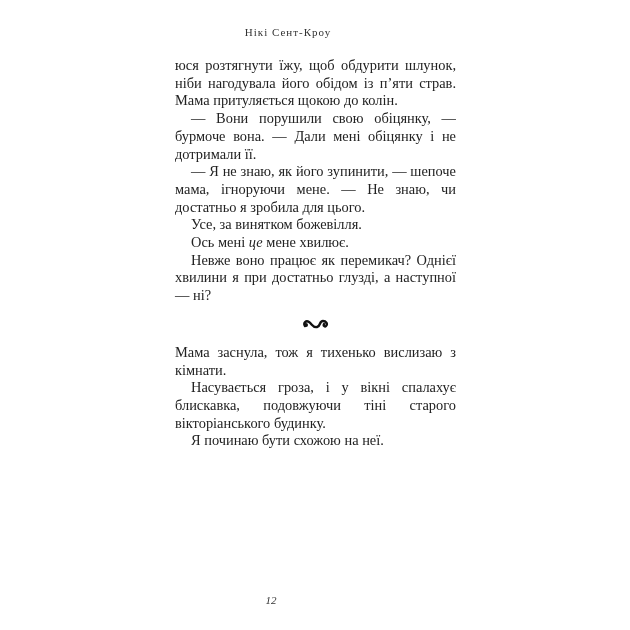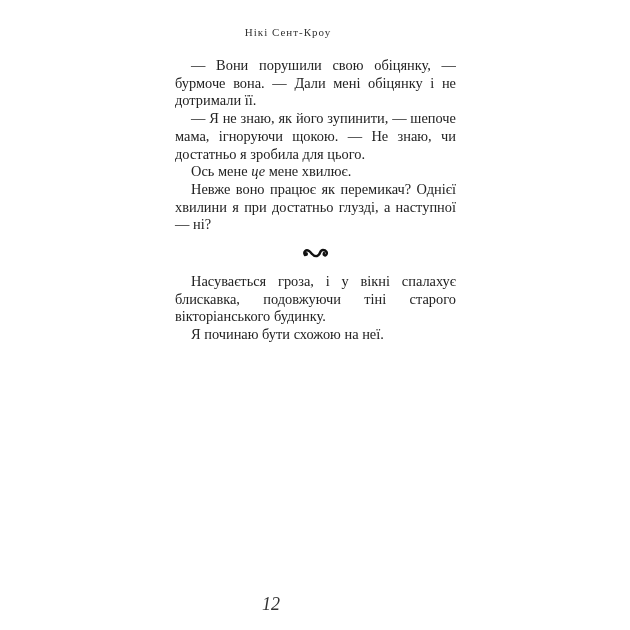--- a/index.html
+++ b/index.html
@@ -6,41 +6,44 @@
   body { width:630px; height:630px; position:relative; overflow:hidden;
          font-family:"Liberation Serif","DejaVu Serif",serif; color:#222; }
   .header { position:absolute; top:26px; left:0; width:576px; text-align:center;
             font-size:11px; letter-spacing:1px; color:#333; }
   .body-text { position:absolute; top:57px; left:175px; width:281px;
                font-size:14.4px; line-height:17.7px; }
   .body-text p { margin:0; text-align:justify; text-align-last:left; }
   .body-text p.ind { text-indent:16px; }
   .ornament { height:36px; display:flex; align-items:center; justify-content:center; margin:3px 0 0 0; }
   .page-num { position:absolute; top:594px; left:0; width:542px; text-align:center;
-              font-size:18px; font-style:italic; color:#333; }
+              font-size:11px; font-style:italic; color:#333; }
   em { font-style:italic;margin-top:6px; }
 </style>
 </head>
 <body>
 
 <div class="header">Нікі Сент-Кроу</div>
 
 <div class="body-text">
+  <p>юся розтягнути їжу, щоб обдурити шлунок, ніби нагодувала його обідом із п’яти страв. Мама притуляється щокою до колін.</p>
   <p class="ind">— Вони порушили свою обіцянку, — бурмоче вона. — Дали мені обіцянку і не дотримали її.</p>
-  <p class="ind">— Я не знаю, як його зупинити, — шепоче мама, ігноруючи щокою. — Не знаю, чи достатньо я зробила для цього.</p>
-  <p class="ind"><span>Ось мене </span><em>це</em><span> мене хвилює.</span></p>
+  <p class="ind">— Я не знаю, як його зупинити, — шепоче мама, ігноруючи мене. — Не знаю, чи достатньо я зробила для цього.</p>
+  <p class="ind">Усе, за винятком божевілля.</p>
+  <p class="ind"><span>Ось мені </span><em>це</em><span> мене хвилює.</span></p>
   <p class="ind">Невже воно працює як перемикач? Однієї хвилини я при достатньо глузді, а наступної — ні?</p>
 
   <div class="ornament">
     <span>
       <svg width="28" height="12" viewBox="0 0 28 12">
         <path d="M3 8 C1 5 4 2 7 4 C10 6 11 10 15 9 C19 8 17 3 21 3 C24 3 26 6 24 8 C23 9 21 8 22 6" fill="none" stroke="#111" stroke-width="2.4" stroke-linecap="round"></path>
         <circle cx="4" cy="7" r="2" fill="#111"></circle>
       </svg>
     </span>
   </div>
 
+  <p>Мама заснула, тож я тихенько вислизаю з кімнати.</p>
   <p class="ind">Насувається гроза, і у вікні спалахує блискавка, подовжуючи тіні старого вікторіанського будинку.</p>
   <p class="ind">Я починаю бути схожою на неї.</p>
 
 </div>
 
 <div class="page-num">12</div>
 
 </body></html>

